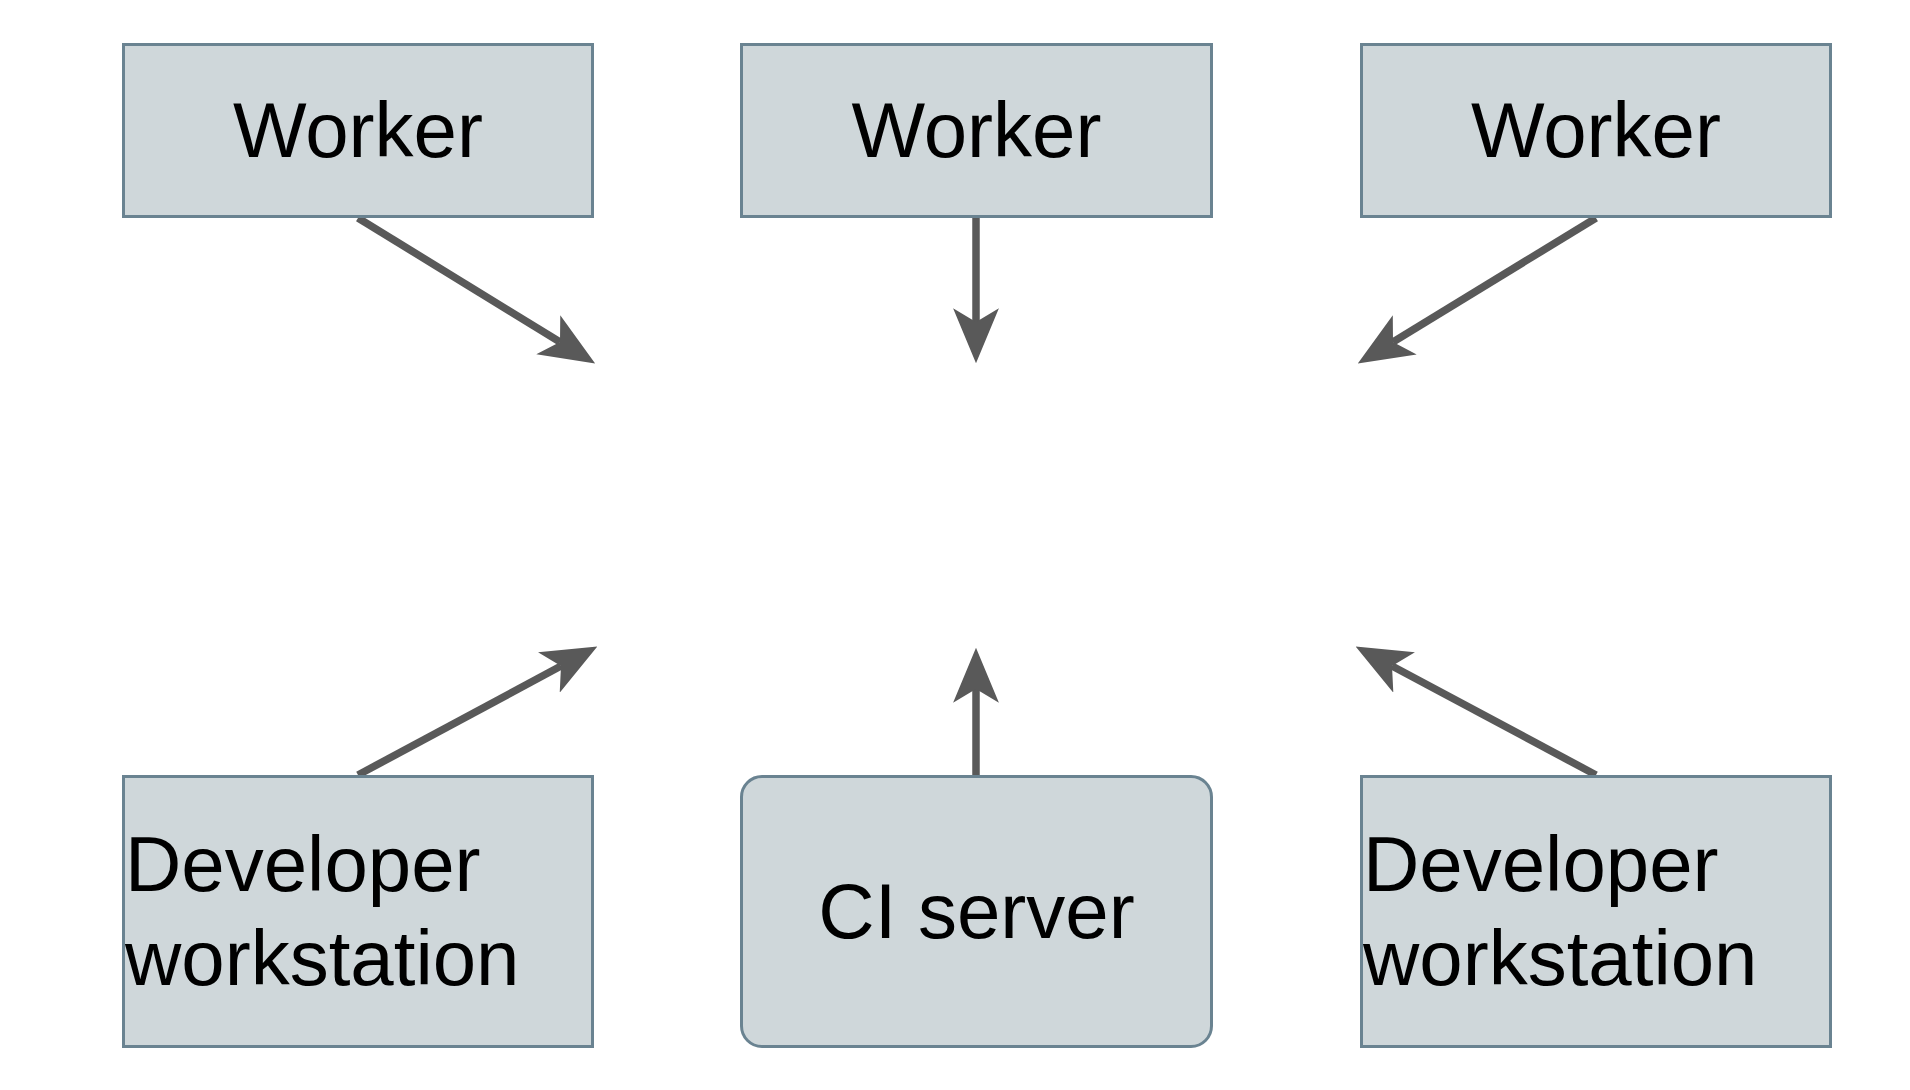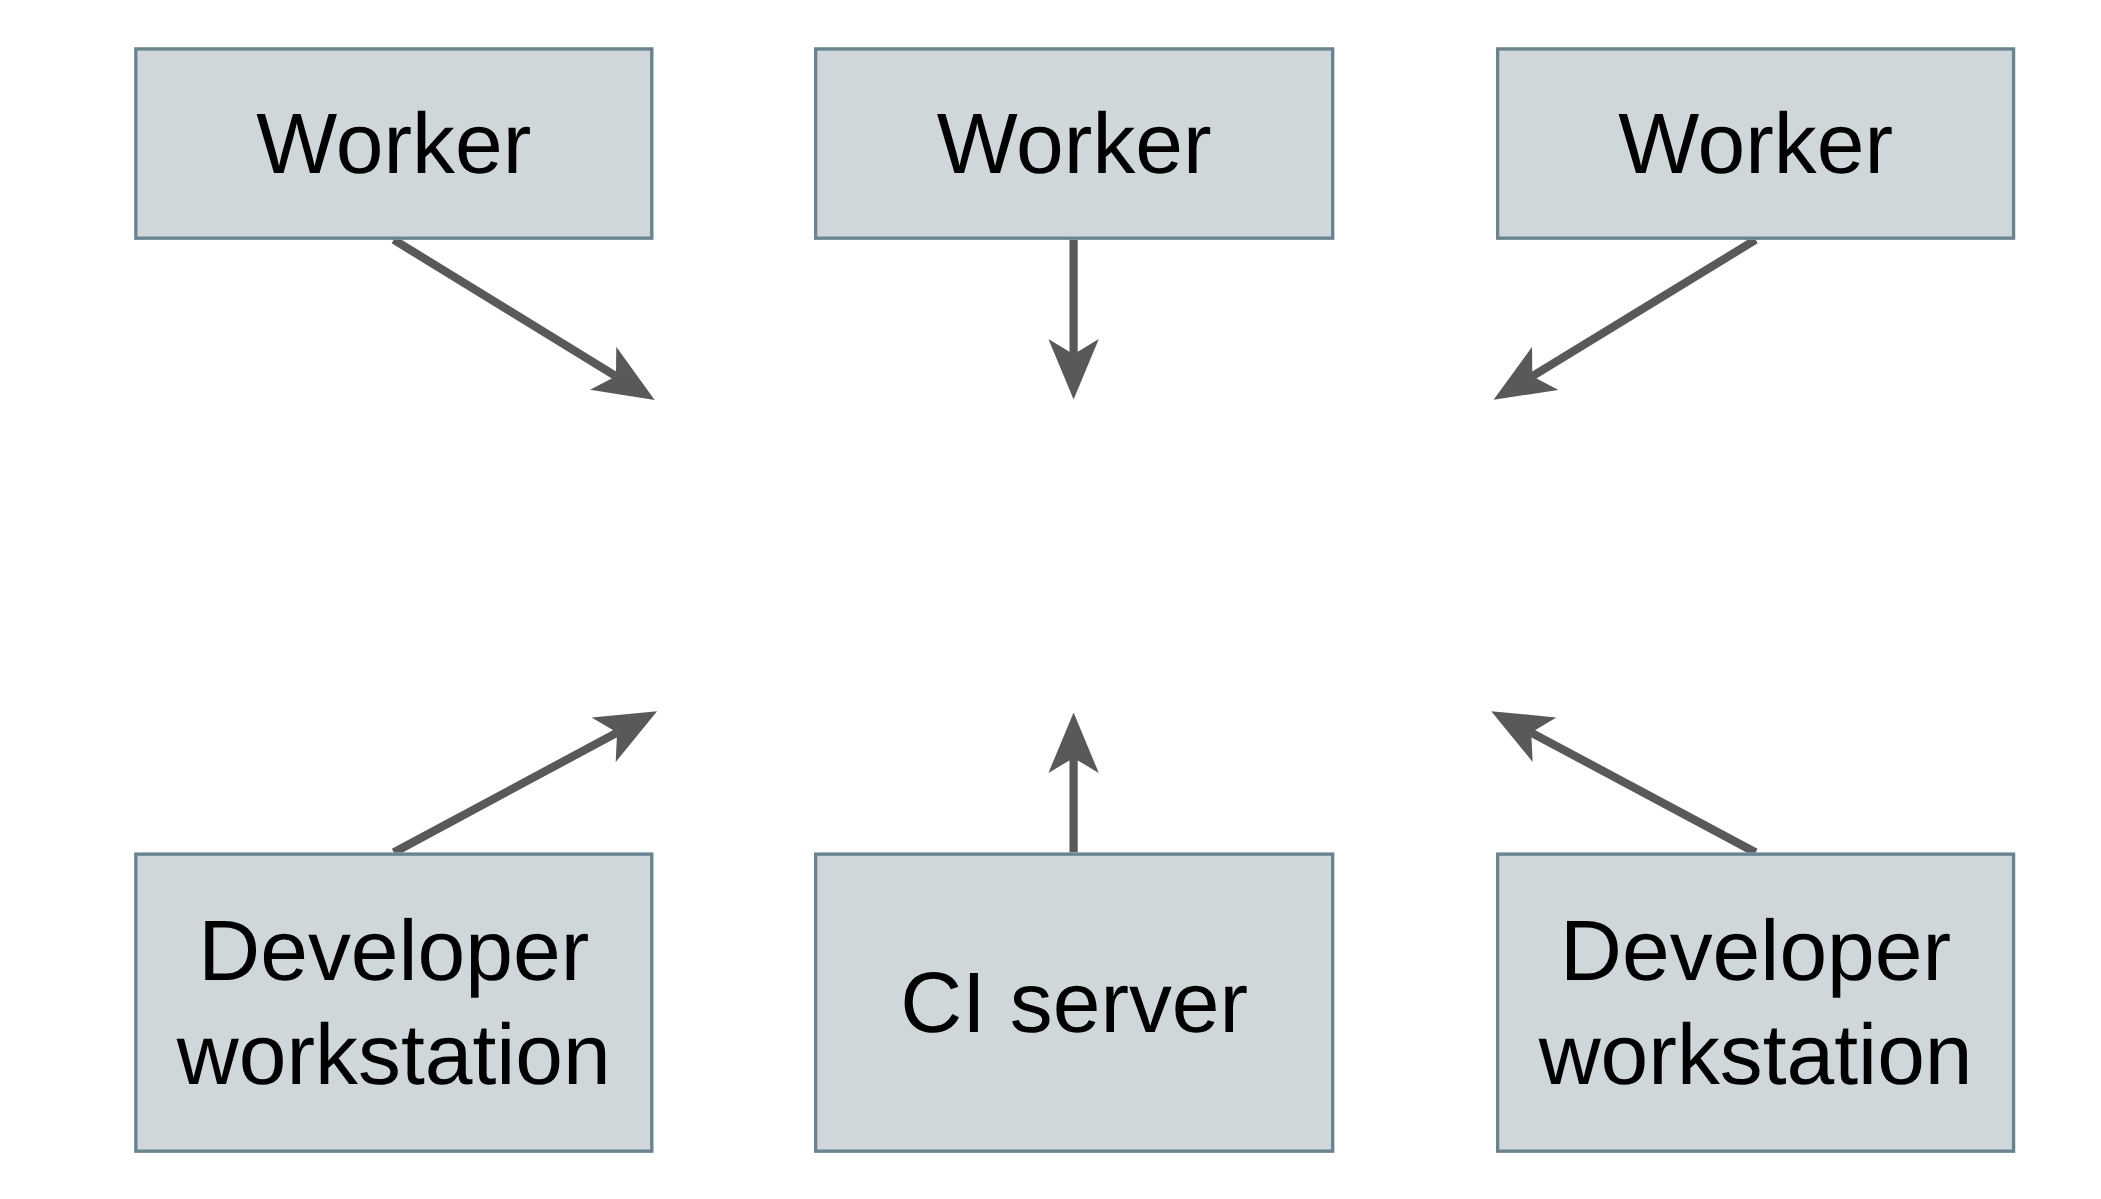--- a/index.html
+++ b/index.html
@@ -12,40 +12,39 @@
     overflow: hidden;
   }
   .node {
     position: absolute;
     box-sizing: border-box;
     background: var(--node-fill, #cfd7da);
     border: 3px solid var(--node-border, #6a8391);
     display: flex;
     align-items: center;
     justify-content: center;
-    text-align: center;
     color: var(--text-color, #000000);
     font-size: 78px;
     line-height: 1.2;
   }
   .node .label { display: block; }
   .node .label.condensed {
     transform: scaleX(0.72);
     transform-origin: 50% 50%;
     white-space: nowrap;
   }
   
   .worker-left   { left: 122px;  top: 43px;  width: 472px; height: 175px; }
   .worker-center { left: 740px;  top: 43px;  width: 473px; height: 175px; }
   .worker-right  { left: 1360px; top: 43px;  width: 472px; height: 175px; }
   
   .build-master  { left: 593px;  top: 368px; width: 767px; height: 277px; }
   
   .dev-left      { left: 122px;  top: 775px; width: 472px; height: 273px; }
-  .ci-server     { left: 740px;  top: 775px; width: 473px; height: 273px; }
+  .ci-server     { left: 740px;  top: 775px; width: 473px; height: 273px; border-radius: 22px; }
   .dev-right     { left: 1360px; top: 775px; width: 472px; height: 273px; }
 
   .arrows-layer {
     position: absolute;
     left: 0; top: 0;
     width: 1910px;
     height: 1090px;
     pointer-events: none;
   }
   .arrows-layer line {

